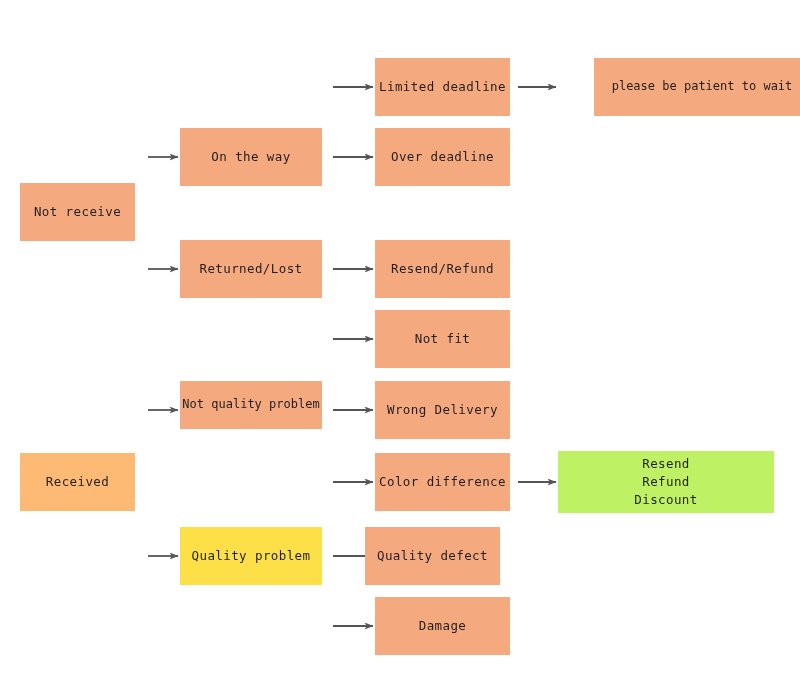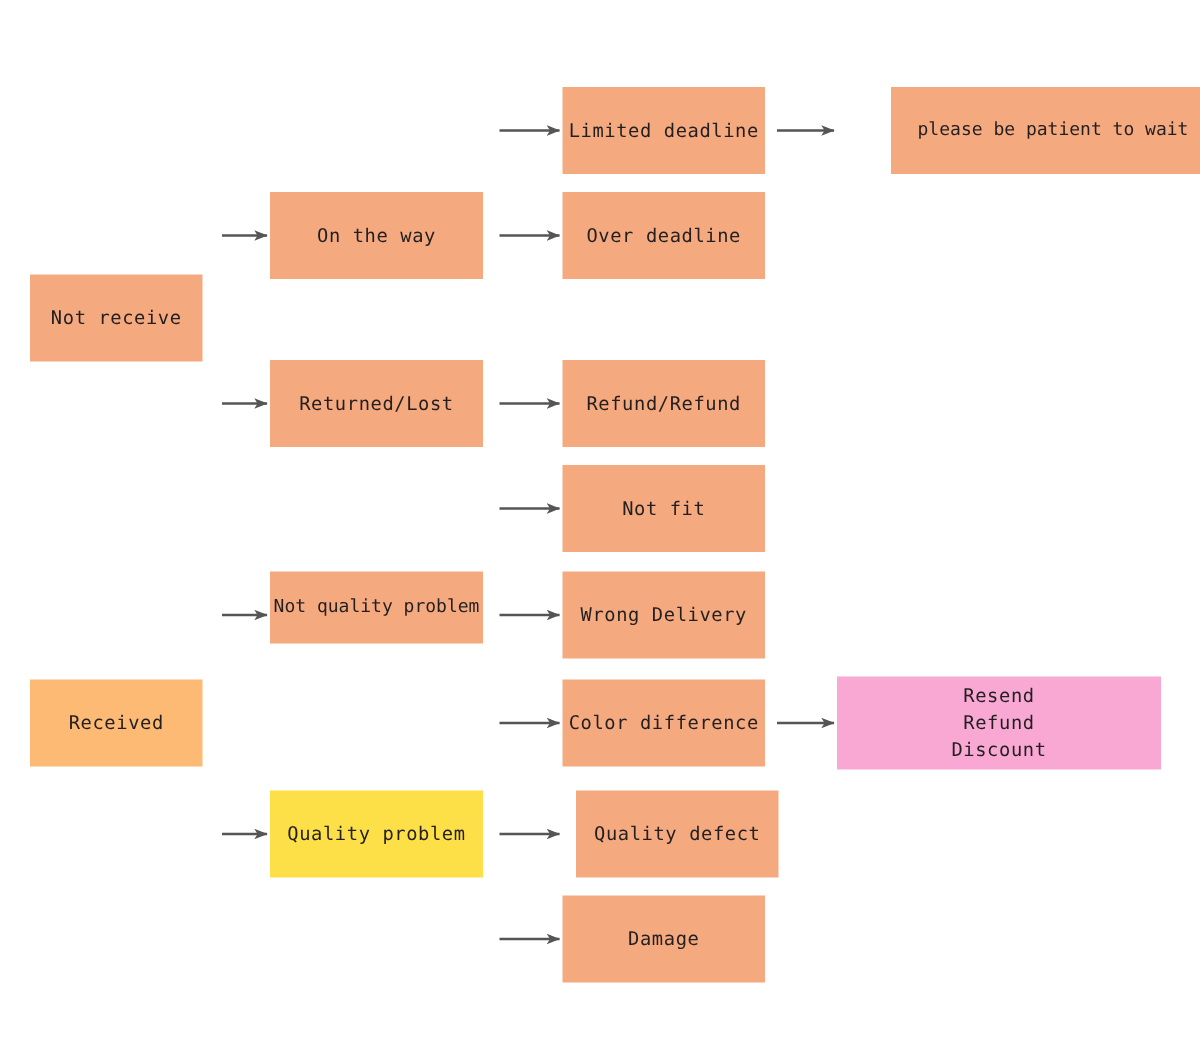--- a/index.html
+++ b/index.html
@@ -74,25 +74,25 @@
 
   <div id="nodes-group">
       <div class="node" style="left: 20px; top: 183px; width: 115px; height: 58px; background: rgb(244, 169, 127); color: rgb(35, 31, 32);">Not receive</div>
       <div class="node" style="left: 20px; top: 453px; width: 115px; height: 58px; background: #fdba74; color: rgb(35, 31, 32);">Received</div>
       <div class="node" style="left: 180px; top: 128px; width: 142px; height: 58px; background: rgb(244, 169, 127); color: rgb(35, 31, 32);">On the way</div>
       <div class="node" style="left: 180px; top: 240px; width: 142px; height: 58px; background: rgb(244, 169, 127); color: rgb(35, 31, 32);">Returned/Lost</div>
       <div class="node tight" style="left: 180px; top: 381px; width: 142px; height: 48px; background: rgb(244, 169, 127); color: rgb(35, 31, 32);">Not quality problem</div>
       <div class="node" style="left: 180px; top: 527px; width: 142px; height: 58px; background: #fde047; color: rgb(35, 31, 32);">Quality problem</div>
       <div class="node" style="left: 375px; top: 58px; width: 135px; height: 58px; background: rgb(244, 169, 127); color: rgb(35, 31, 32);">Limited deadline</div>
       <div class="node" style="left: 375px; top: 128px; width: 135px; height: 58px; background: rgb(244, 169, 127); color: rgb(35, 31, 32);">Over deadline</div>
-      <div class="node" style="left: 375px; top: 240px; width: 135px; height: 58px; background: rgb(244, 169, 127); color: rgb(35, 31, 32);">Refund/Refund</div>
+      <div class="node" style="left: 375px; top: 240px; width: 135px; height: 58px; background: rgb(244, 169, 127); color: rgb(35, 31, 32);">Resend/Refund</div>
       <div class="node" style="left: 375px; top: 310px; width: 135px; height: 58px; background: rgb(244, 169, 127); color: rgb(35, 31, 32);">Not fit</div>
       <div class="node" style="left: 375px; top: 381px; width: 135px; height: 58px; background: rgb(244, 169, 127); color: rgb(35, 31, 32);">Wrong Delivery</div>
       <div class="node" style="left: 375px; top: 453px; width: 135px; height: 58px; background: rgb(244, 169, 127); color: rgb(35, 31, 32);">Color difference</div>
-      <div class="node" style="left: 384px; top: 527px; width: 135px; height: 58px; background: rgb(244, 169, 127); color: rgb(35, 31, 32);">Quality defect</div>
+      <div class="node" style="left: 365px; top: 527px; width: 135px; height: 58px; background: rgb(244, 169, 127); color: rgb(35, 31, 32);">Quality defect</div>
       <div class="node" style="left: 375px; top: 597px; width: 135px; height: 58px; background: rgb(244, 169, 127); color: rgb(35, 31, 32);">Damage</div>
       <div class="node tight" style="left: 558px; top: 58px; width: 216px; height: 58px; background: rgb(244, 169, 127); color: rgb(35, 31, 32); margin-left: 36px;">please be patient to wait</div>
-      <div class="node" style="left: 558px; top: 451px; width: 216px; height: 62px; background: #f9a8d4; color: rgb(35, 31, 32);">Resend
+      <div class="node" style="left: 558px; top: 451px; width: 216px; height: 62px; background: #bef264; color: rgb(35, 31, 32);">Resend
 Refund
 Discount</div>
     </div>
 
 </div>
 
 </body></html>

